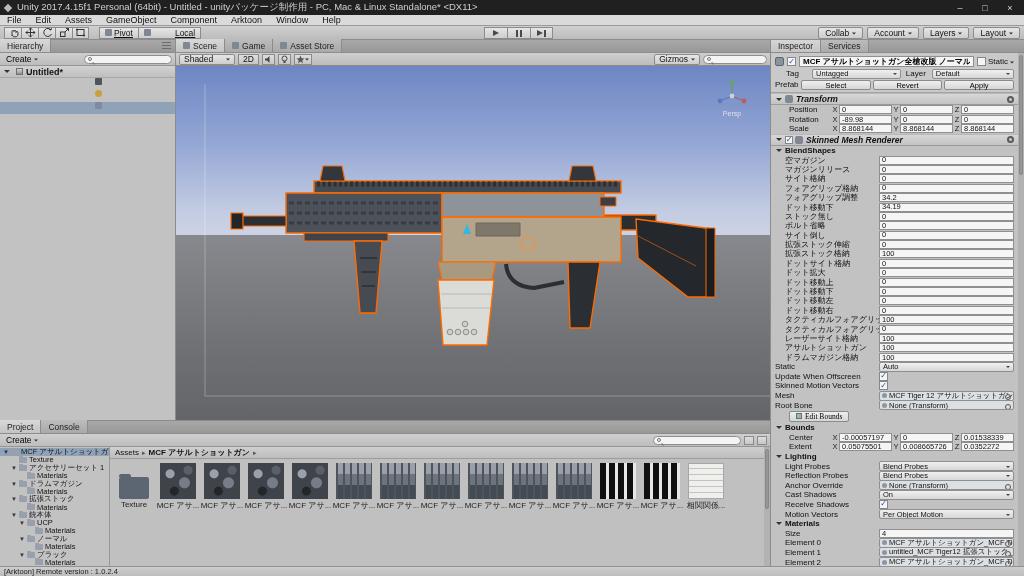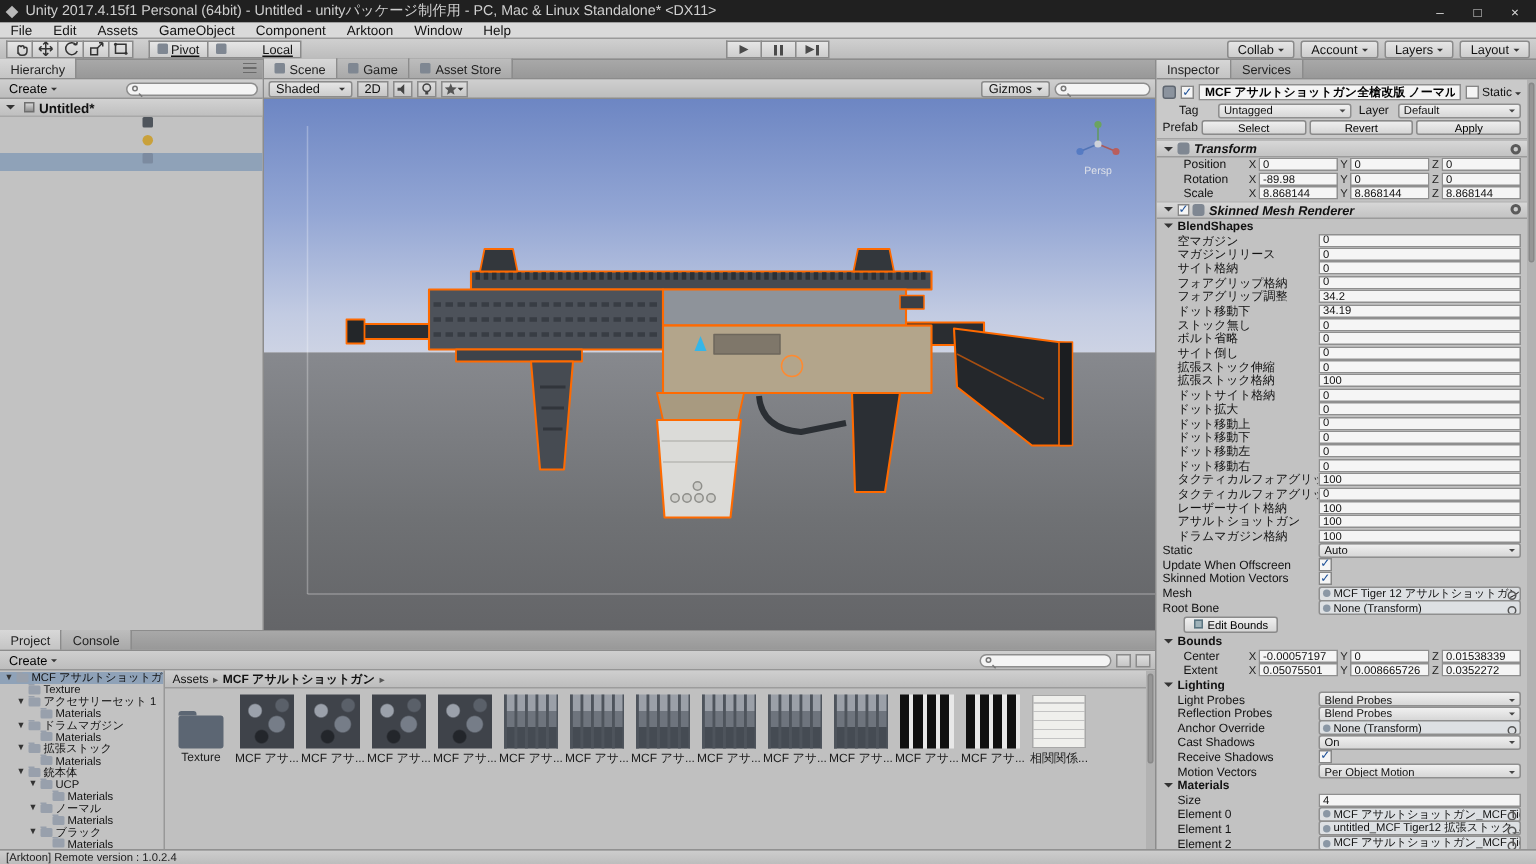--- a/index.html
+++ b/index.html
@@ -94,21 +94,21 @@
   .chk.on::after{content:'✓';}
   .chk.sm{width:8px;height:8px;}
   .namef{flex:1;height:11px;background:#f5f5f5;border:1px solid #8f8f8f;font-size:8px;font-weight:bold;padding:0 3px;margin:0 3px;min-width:0;font-family:inherit;}
   .statlbl{font-size:8px;margin:0 2px;}
   .minil{width:26px;flex:none;font-size:8px;}
   .goico{width:9px;height:9px;background:#8b939e;border:1px solid #5f6670;border-radius:2px;flex:none;margin-right:3px;}
   .cico{width:8px;height:8px;background:#7f8792;border-radius:2px;flex:none;margin-right:3px;}
   .gear{width:7px;height:7px;border:2px solid #5a5a5a;border-radius:50%;flex:none;}
   .pbtns{flex:1;display:flex;gap:2px;}
   .pbtn{flex:1;height:10px;background:linear-gradient(#efefef,#d6d6d6);border:1px solid #8a8a8a;border-radius:2px;font-size:7.5px;font-family:inherit;}
-  .btn{height:11px;background:linear-gradient(#efefef,#d6d6d6);border:1px solid #8a8a8a;border-radius:2px;font-size:7.5px;padding:0 6px;margin-left:14px;display:flex;align-items:center;gap:3px;font-family:Liberation Sans, sans-serif;}
+  .btn{height:11px;background:linear-gradient(#efefef,#d6d6d6);border:1px solid #8a8a8a;border-radius:2px;font-size:7.5px;padding:0 6px;margin-left:14px;display:flex;align-items:center;gap:3px;font-family:Liberation Serif, serif;}
   .cube{width:6px;height:6px;background:#9fb2b9;border:1px solid #5a7480;}
 
   
   .proj{left:0;top:420px;width:770px;height:146px;border-top:1px solid #8c8c8c;}
   .projbody{position:absolute;left:0;top:26px;right:0;bottom:0;display:flex;}
   .ptree{width:110px;border-right:1px solid #989898;overflow:hidden;padding-top:1px;}
   .prow{height:7.9px;display:flex;align-items:center;gap:2px;font-size:7.5px;white-space:nowrap;overflow:hidden;}
   .prow.sel{background:#8fa2b8;}
   .parrow{width:6px;flex:none;font-size:6px;color:#333;text-align:center;}
   .fico{width:8px;height:6px;background:#98a0ac;border-radius:1px;position:relative;flex:none;}

